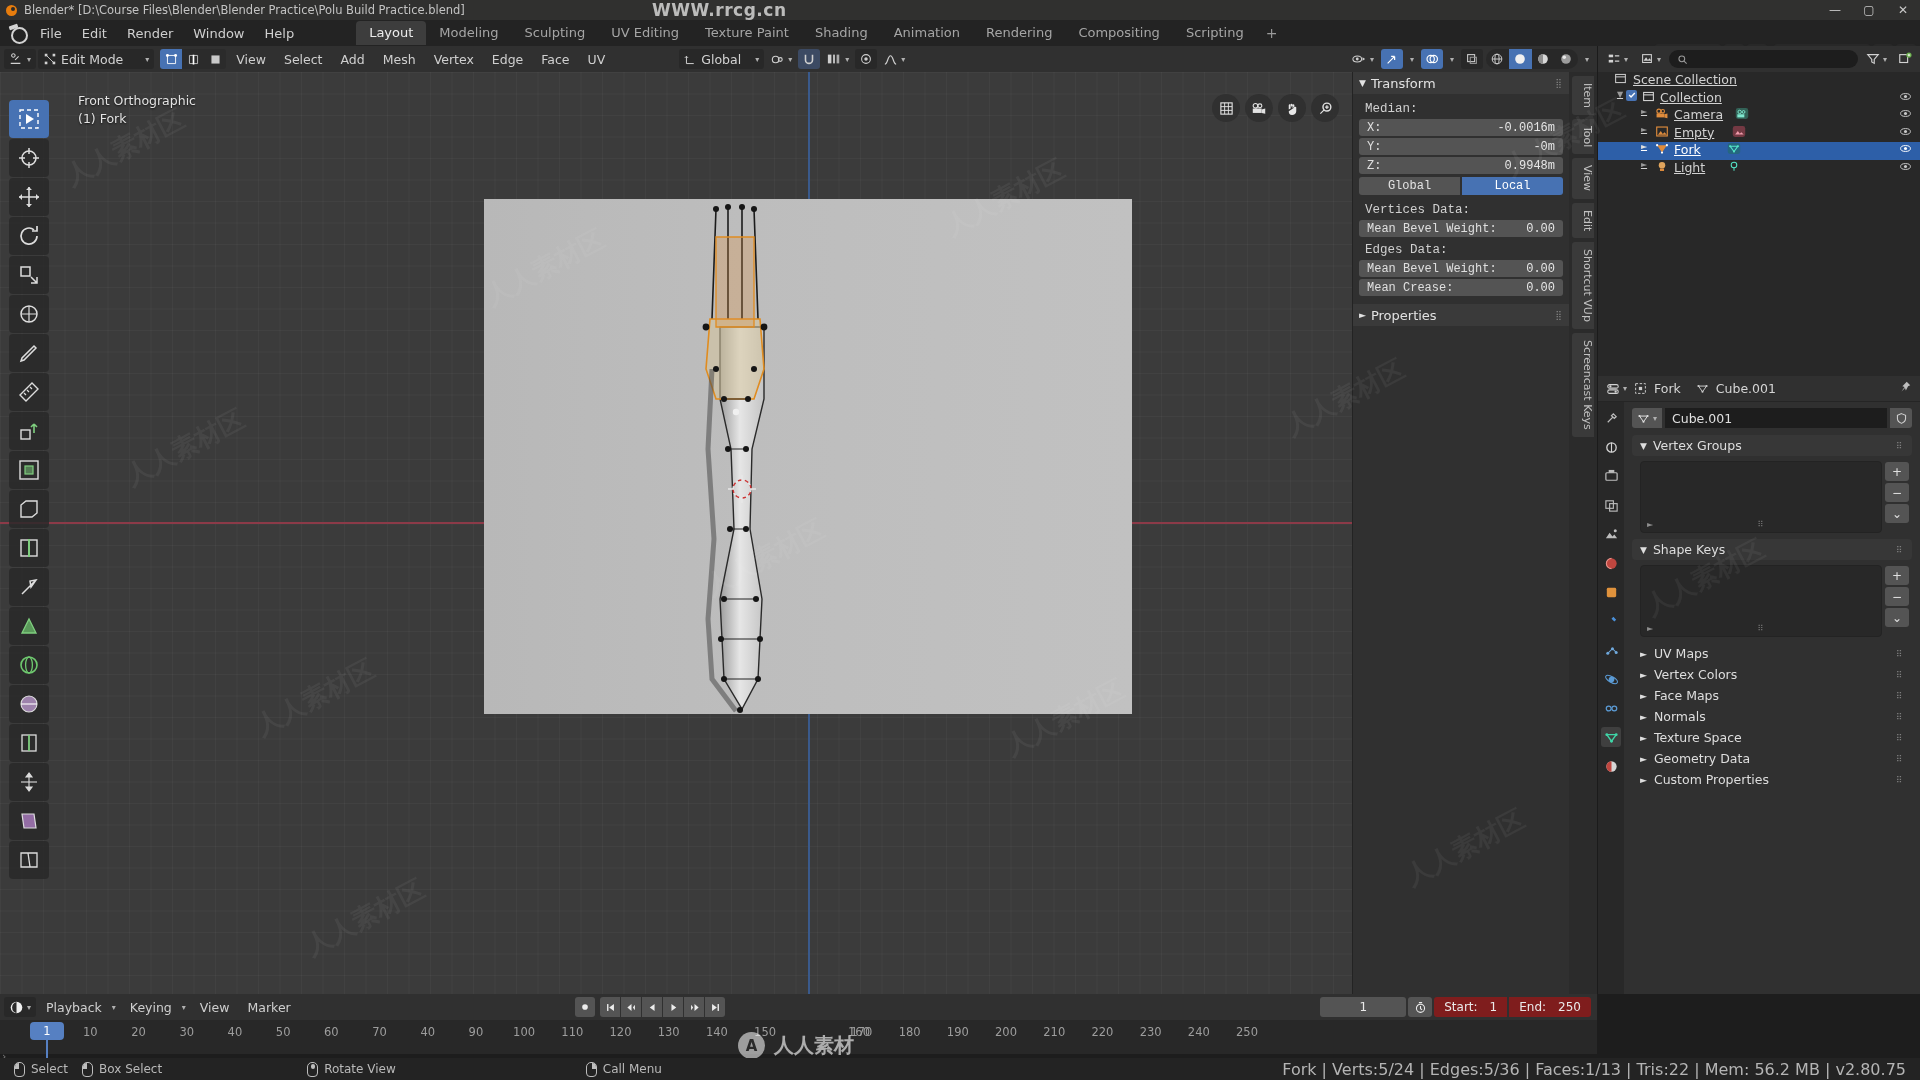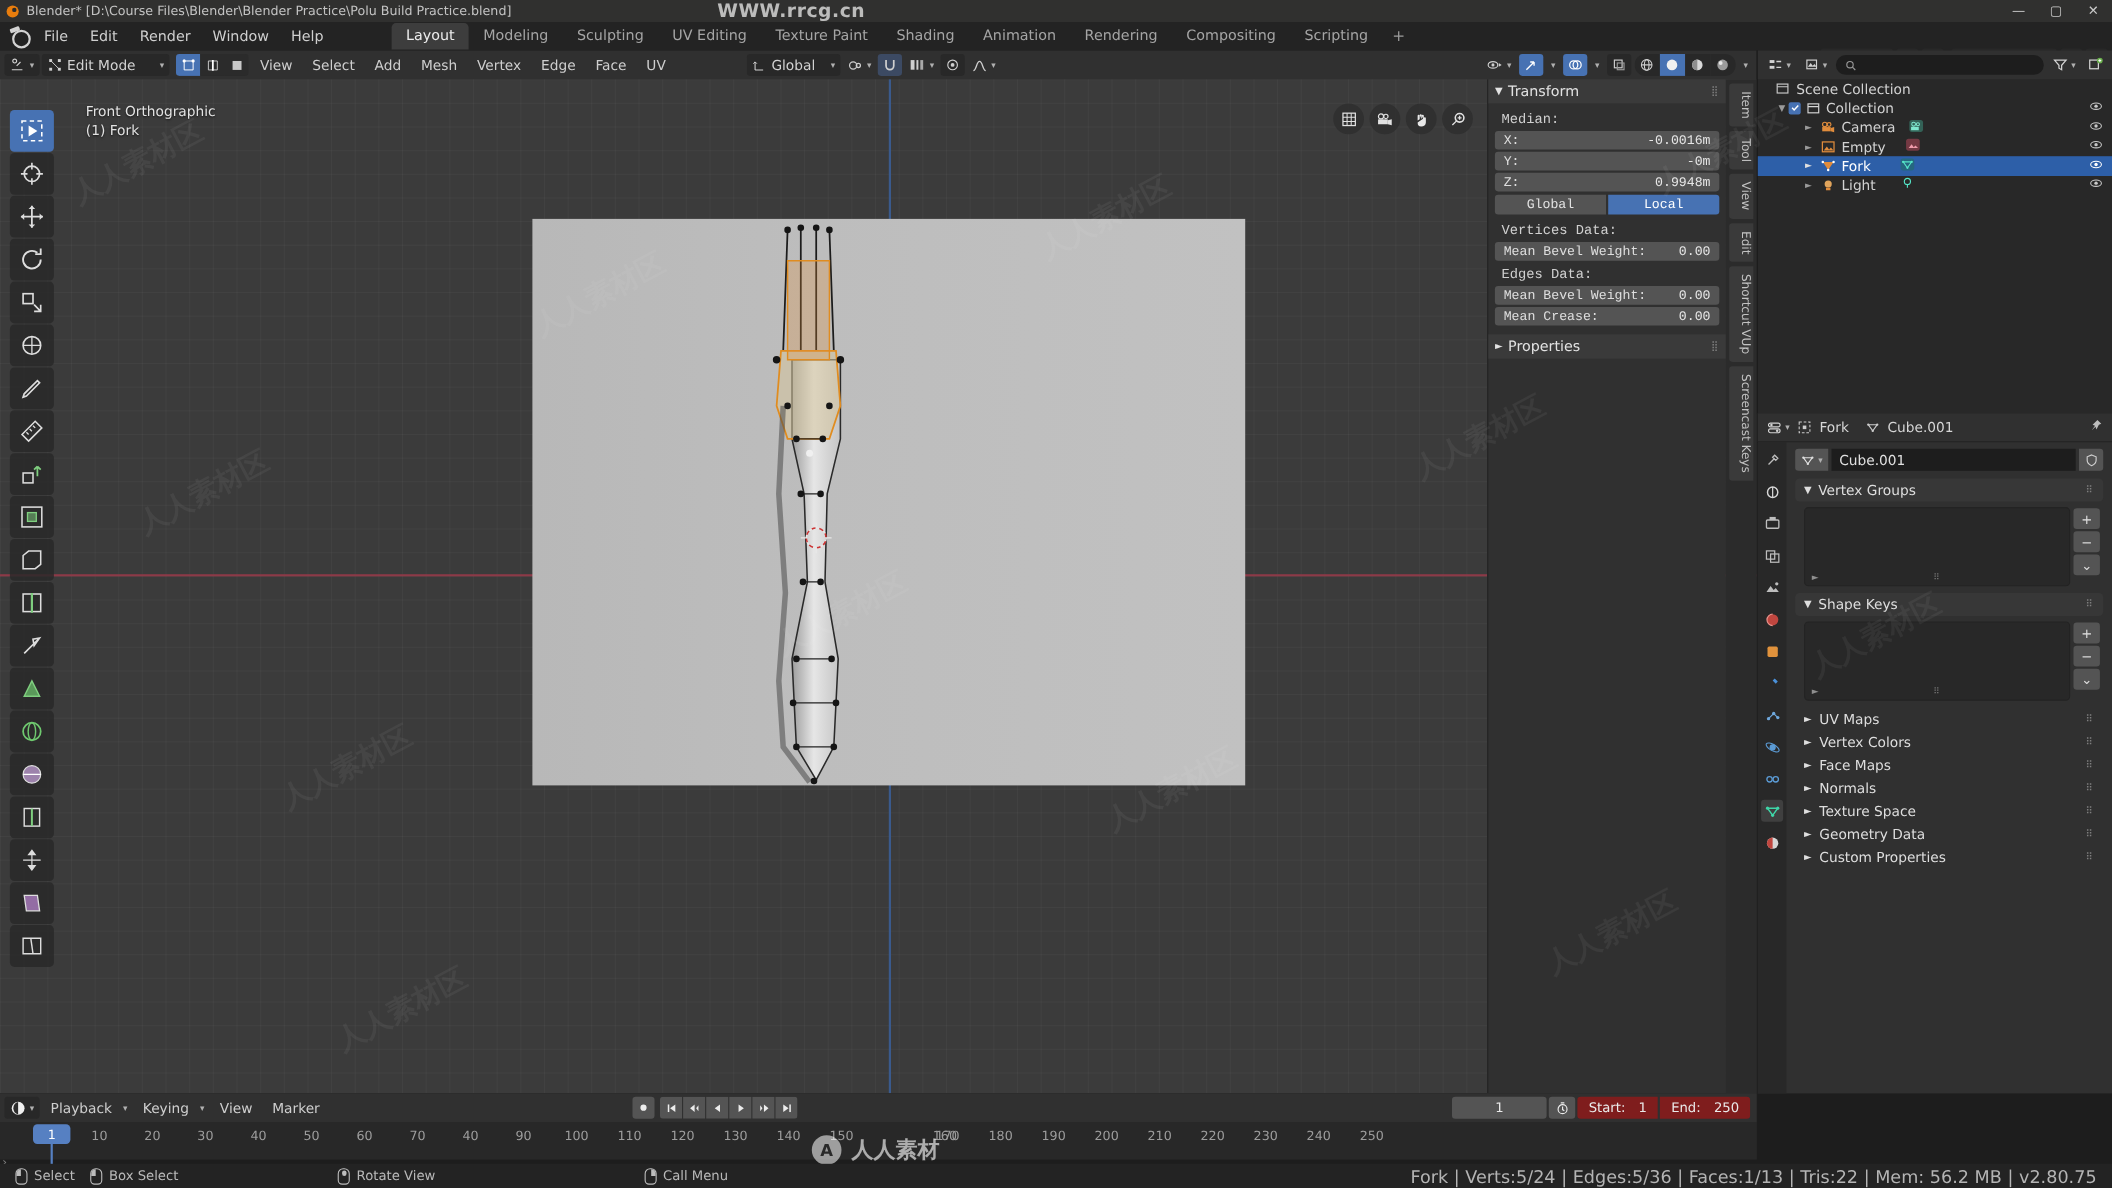--- a/index.html
+++ b/index.html
@@ -185,22 +185,22 @@
     background: #282828; border-left: 1px solid #1b1b1b;
   }
   .out-header {
     height: 26px; background: #303030; display: flex; align-items: center; gap: 4px; padding: 0 5px;
   }
   .out-search {
     flex: 1; height: 18px; background: #1d1d1d; border-radius: 9px;
     display: flex; align-items: center; padding: 0 8px; gap: 5px; font-size: 11.5px; color: #8a8a8a;
   }
   .out-row {
-    display: flex; align-items: center; height: 17.5px; font-size: 12.5px; color: #d2d2d2;
-    padding-right: 8px; position: relative;
+    display: flex; align-items: flex-start; height: 17.5px; font-size: 12.5px; color: #d2d2d2;
+    padding-right: 8px; position: relative; text-decoration: underline;
   }
   .out-row.sel { background: #2d5fa8; color: #fff; }
   .out-row .eye { margin-left: auto; }
   .tri { width: 12px; text-align: center; color: #9a9a9a; font-size: 8px; }
   .cbox { width: 11px; height: 11px; border-radius: 2px; background: #5c5c5c; display:flex; align-items:center; justify-content:center; }
   .cbox.on { background: #4772b3; }
 
   
   .props {
     position: absolute; left: 1597px; top: 376px; width: 323px; height: 618px;

